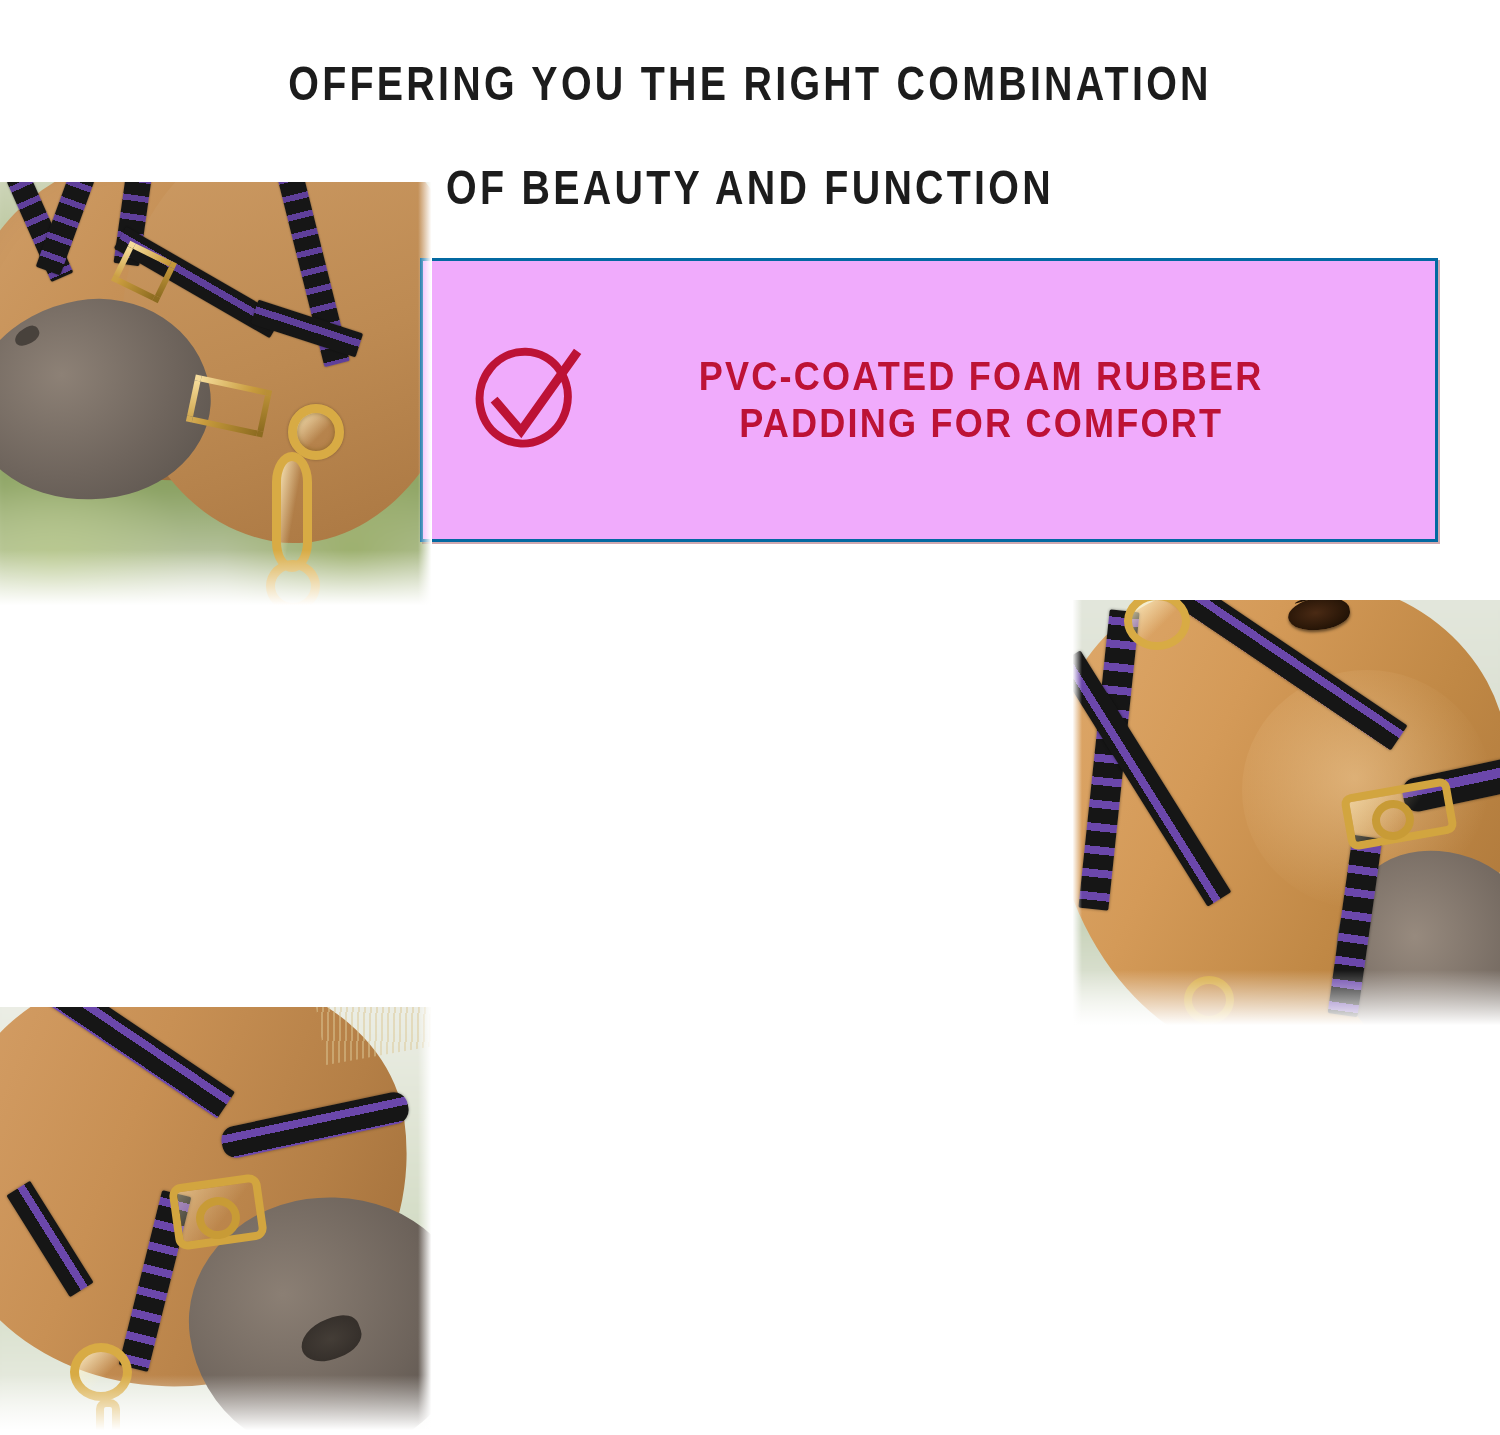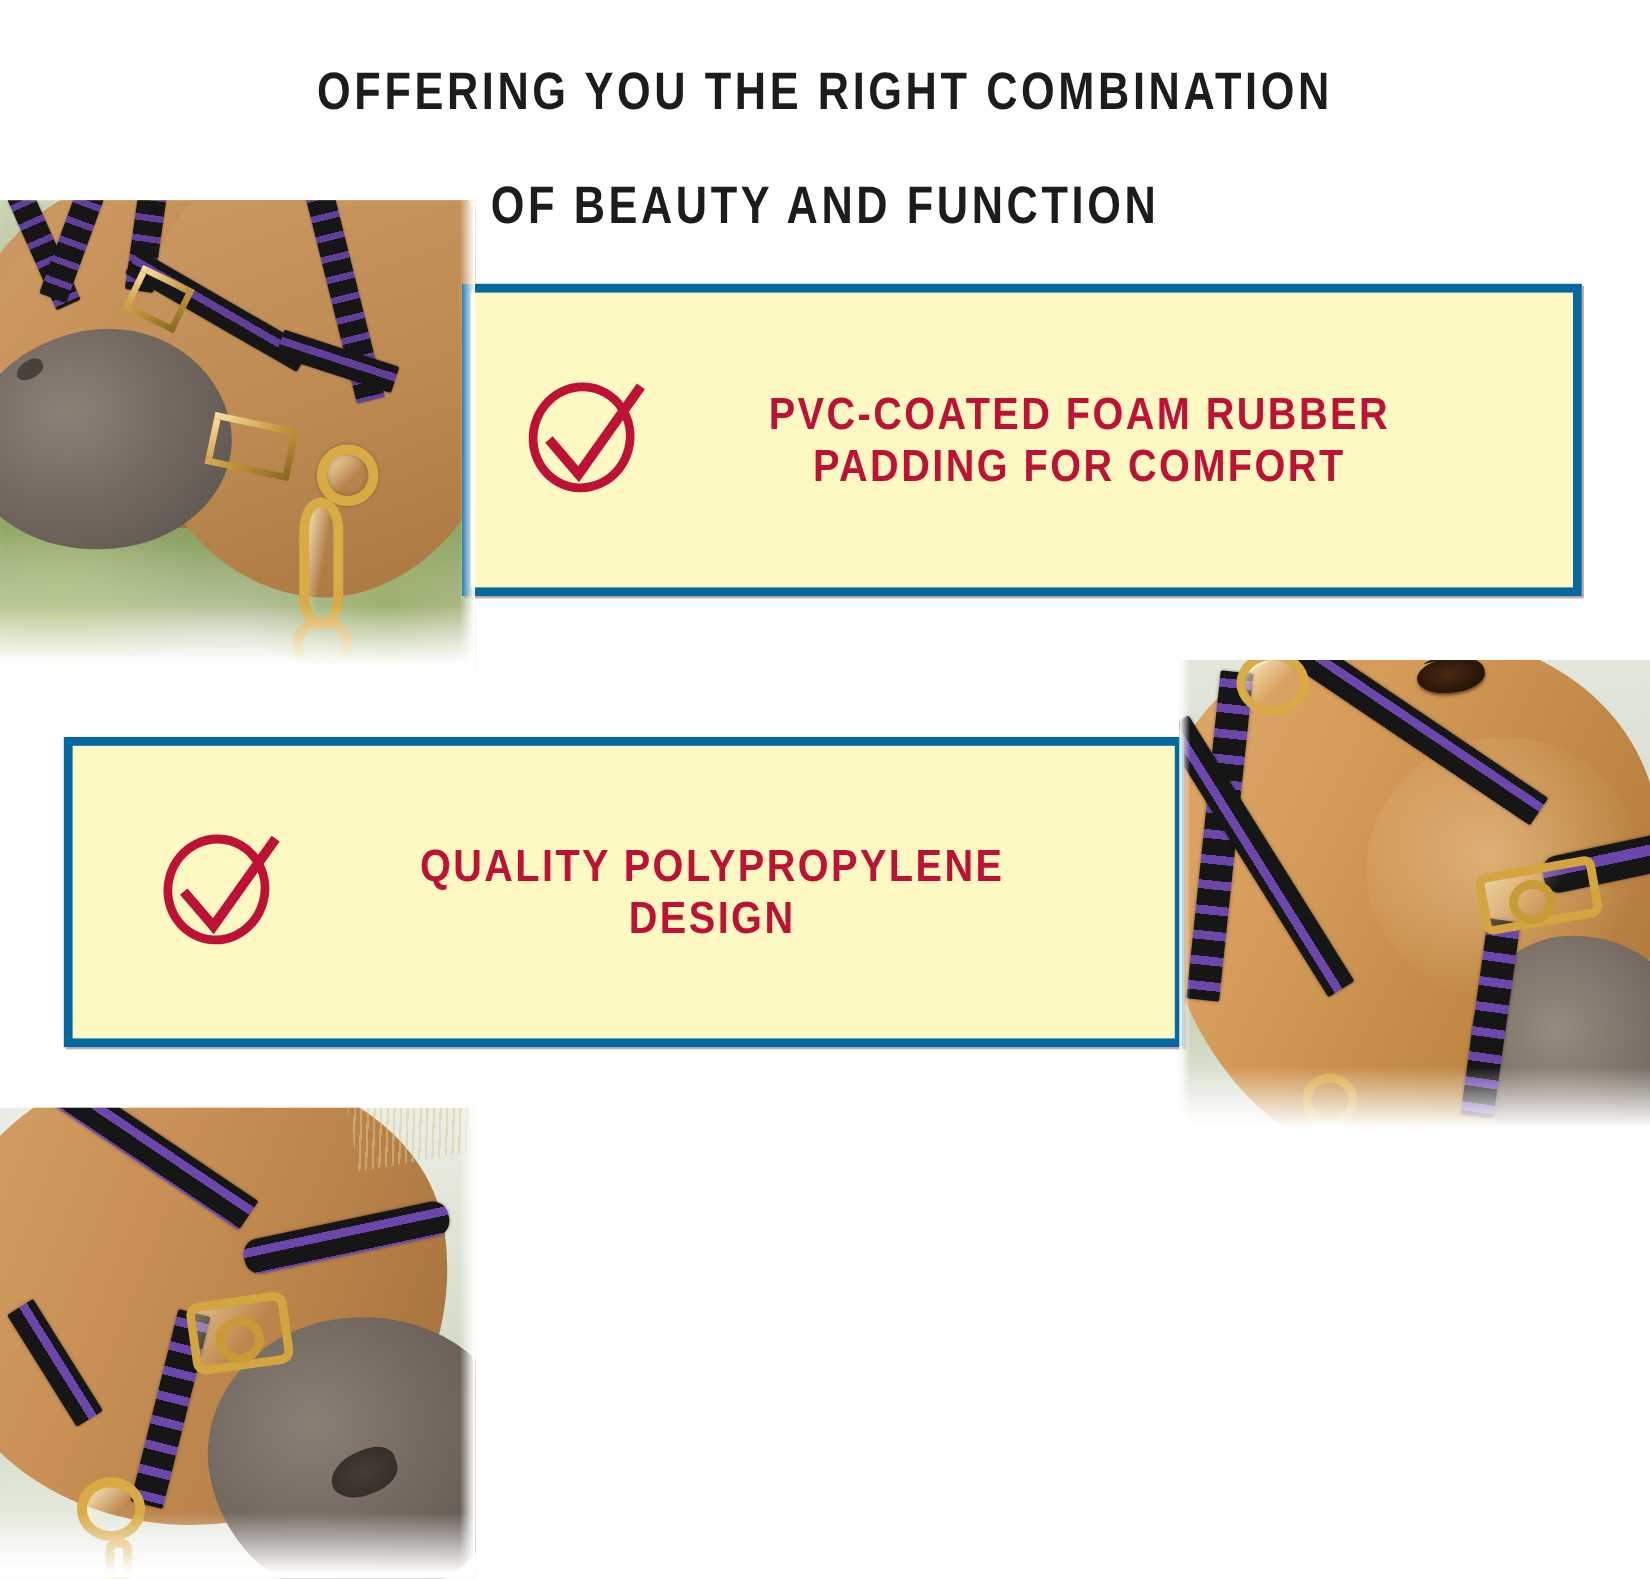--- a/index.html
+++ b/index.html
@@ -339,22 +339,22 @@
   }
   #photo3 .mane {
     position:absolute; left:320px; top:-12px; width:120px; height:60px;
     background:repeating-linear-gradient(102deg, rgba(220,200,150,.5) 0 2px, rgba(255,255,255,0) 2px 6px);
     transform:rotate(-10deg);
   }
 
   
   .fbox {
     position:absolute;
-    border:8px solid #0369a1;
-    background:#fef9c3;
+    border:3px solid #0369a1;
+    background:#f0abfc;
     box-shadow:2px 2px 0 rgba(120,10,30,.35);
   }
   #box1 { left:420px;  top:258px;  width:1018px; height:284px; }
   #box2 { left:58px;   top:670px;  width:1018px; height:282px; }
   #box3 { left:420px;  top:1078px; width:1018px; height:284px; }
 
   .fbox .inner {
     position:absolute;
     inset:0;
     display:flex;
@@ -470,27 +470,15 @@
         <svg viewBox="0 0 118 118" xmlns="http://www.w3.org/2000/svg" aria-hidden="true">
           <path d="M80 22 A44 46 0 1 0 96 58 A44 46 0 0 0 80 22" fill="none" stroke="#bd1236" stroke-width="8" stroke-linecap="round" transform="rotate(14 56 60)"></path>
           <path d="M26 62 L50 90 L104 14" fill="none" stroke="#bd1236" stroke-width="9" stroke-linecap="square" stroke-linejoin="miter"></path>
         </svg>
       </div>
       <div class="fb-text">PVC-COATED FOAM RUBBER
 PADDING FOR COMFORT</div>
     </div>
   </div>
 
-  <div class="fbox" id="box2">
-    <div class="inner">
-      <div class="check-wrap">
-        <svg viewBox="0 0 118 118" xmlns="http://www.w3.org/2000/svg" aria-hidden="true">
-          <path d="M80 22 A44 46 0 1 0 96 58 A44 46 0 0 0 80 22" fill="none" stroke="#bd1236" stroke-width="8" stroke-linecap="round" transform="rotate(14 56 60)"></path>
-          <path d="M26 62 L50 90 L104 14" fill="none" stroke="#bd1236" stroke-width="9" stroke-linecap="square" stroke-linejoin="miter"></path>
-        </svg>
-      </div>
-      <div class="fb-text">QUALITY POLYPROPYLENE
-DESIGN</div>
-    </div>
-  </div>
 
 
 </div>
 
 </body></html>

